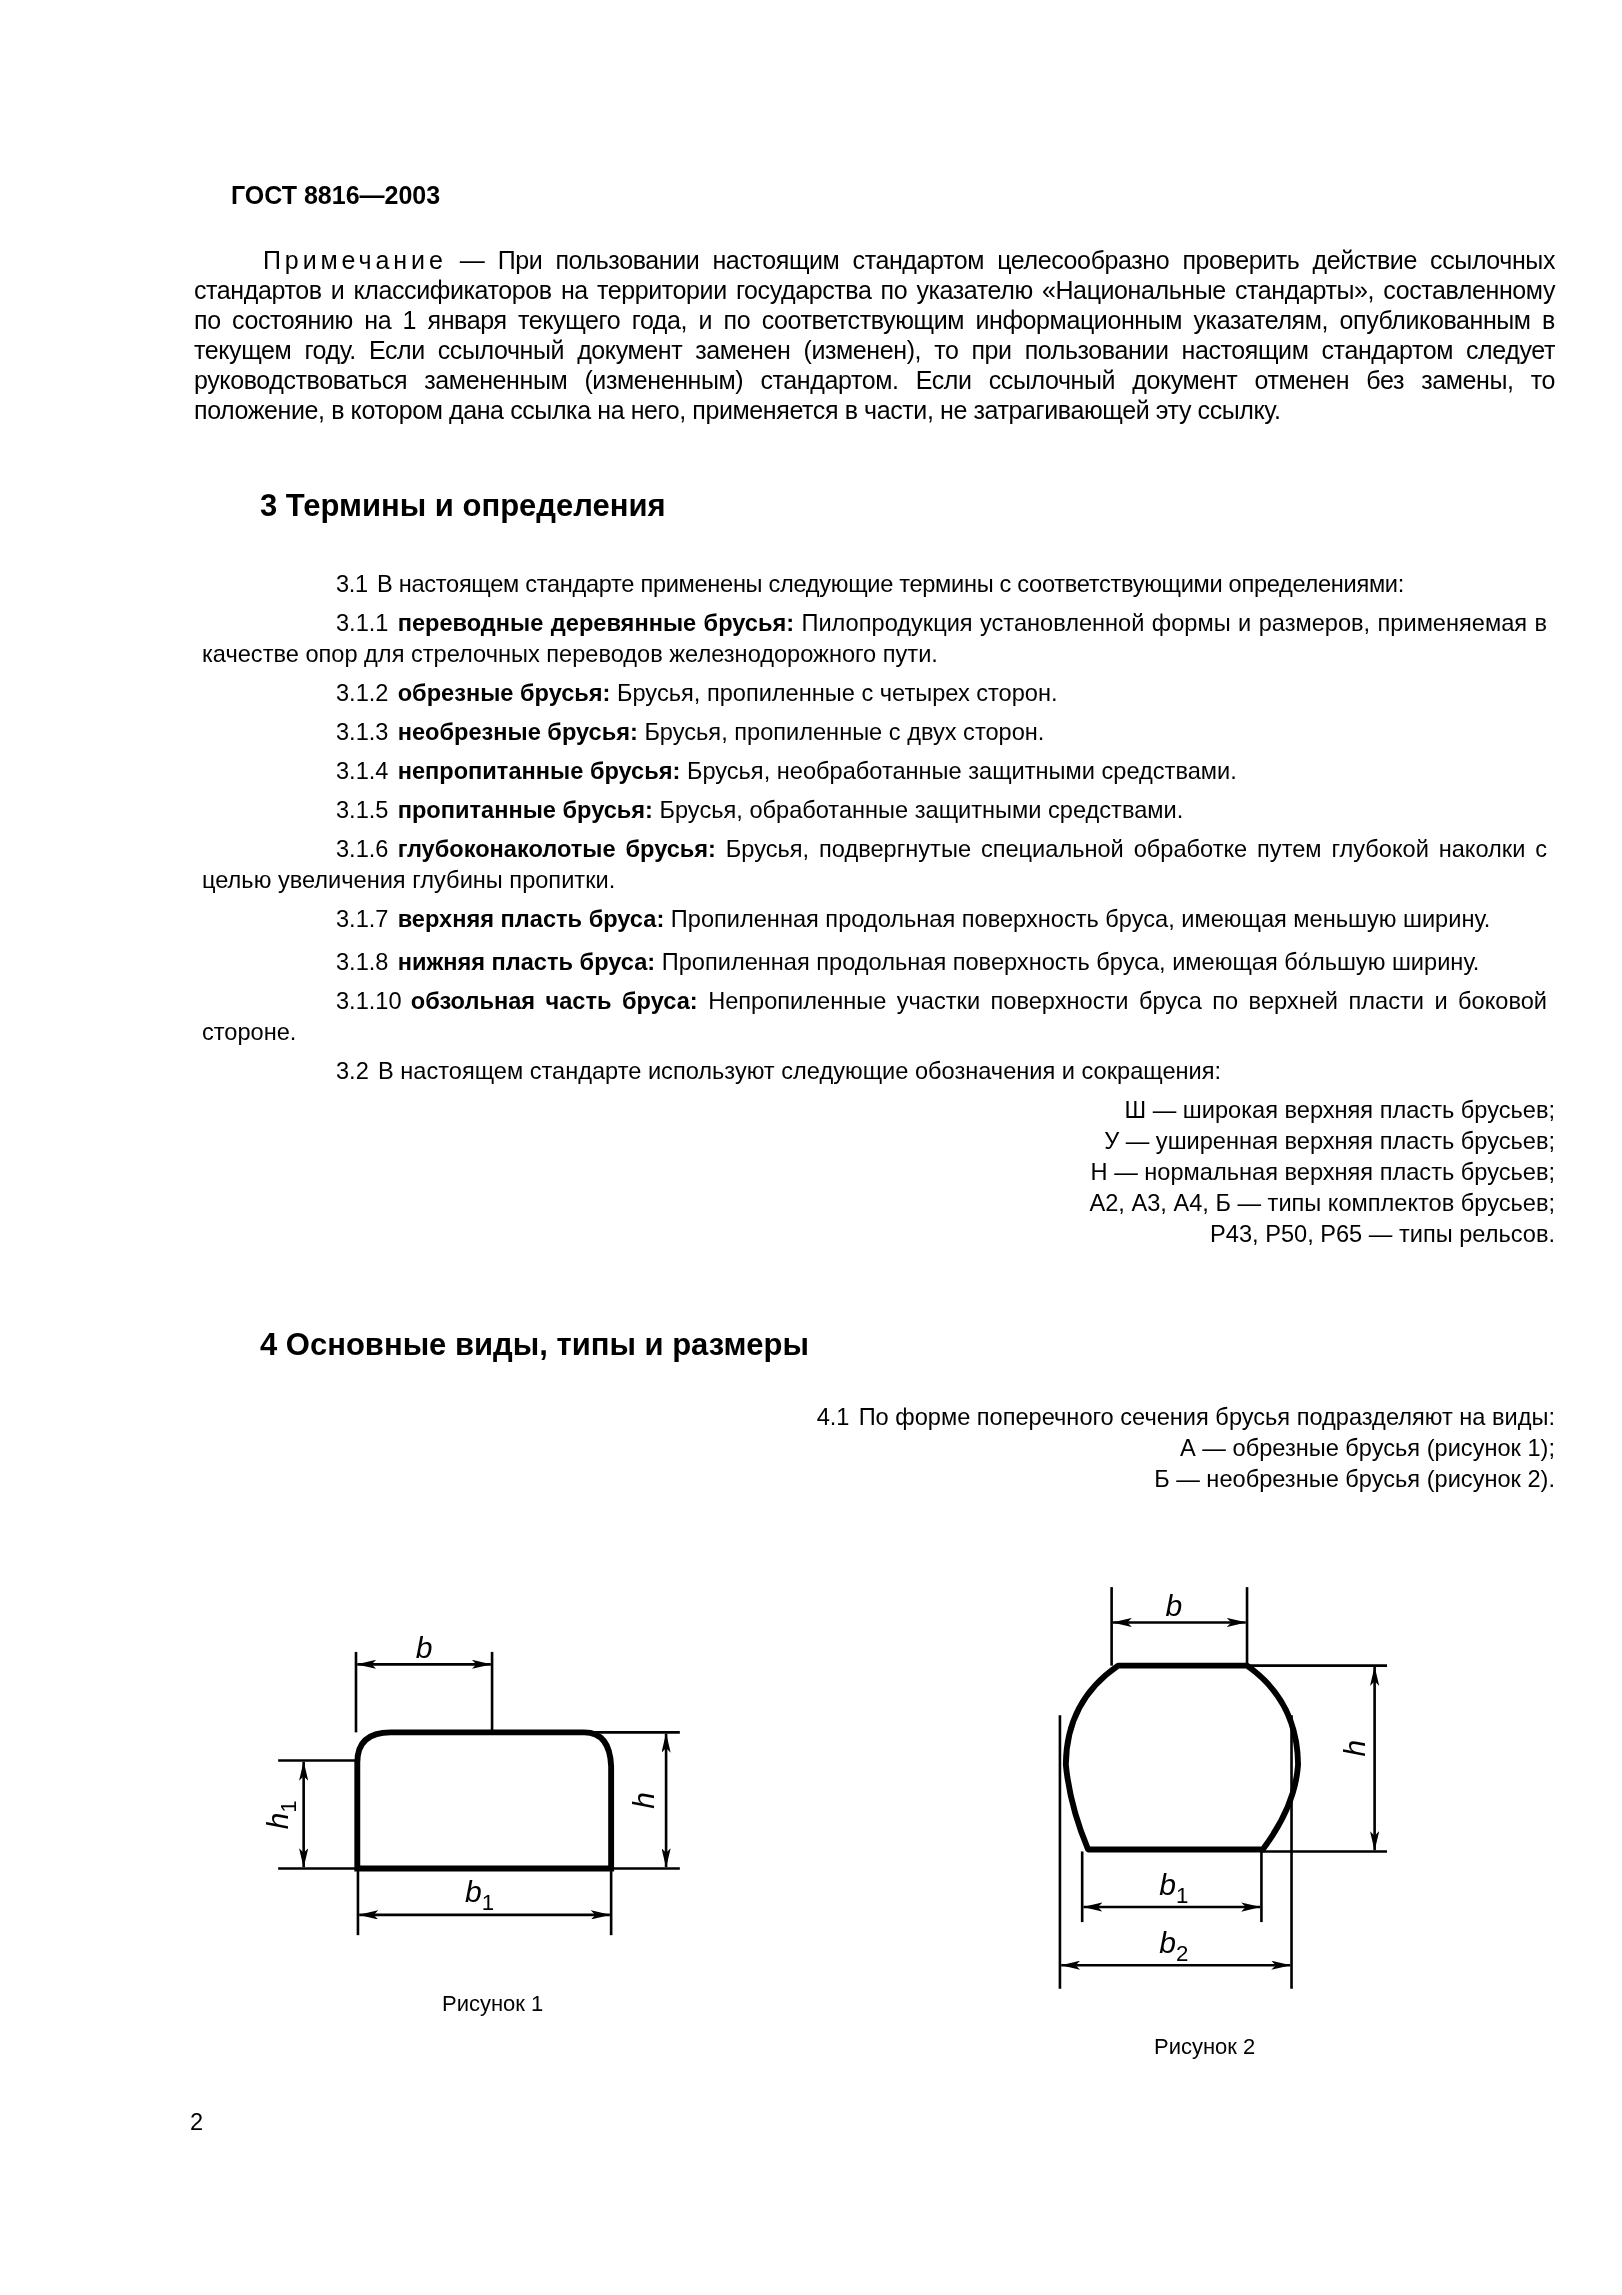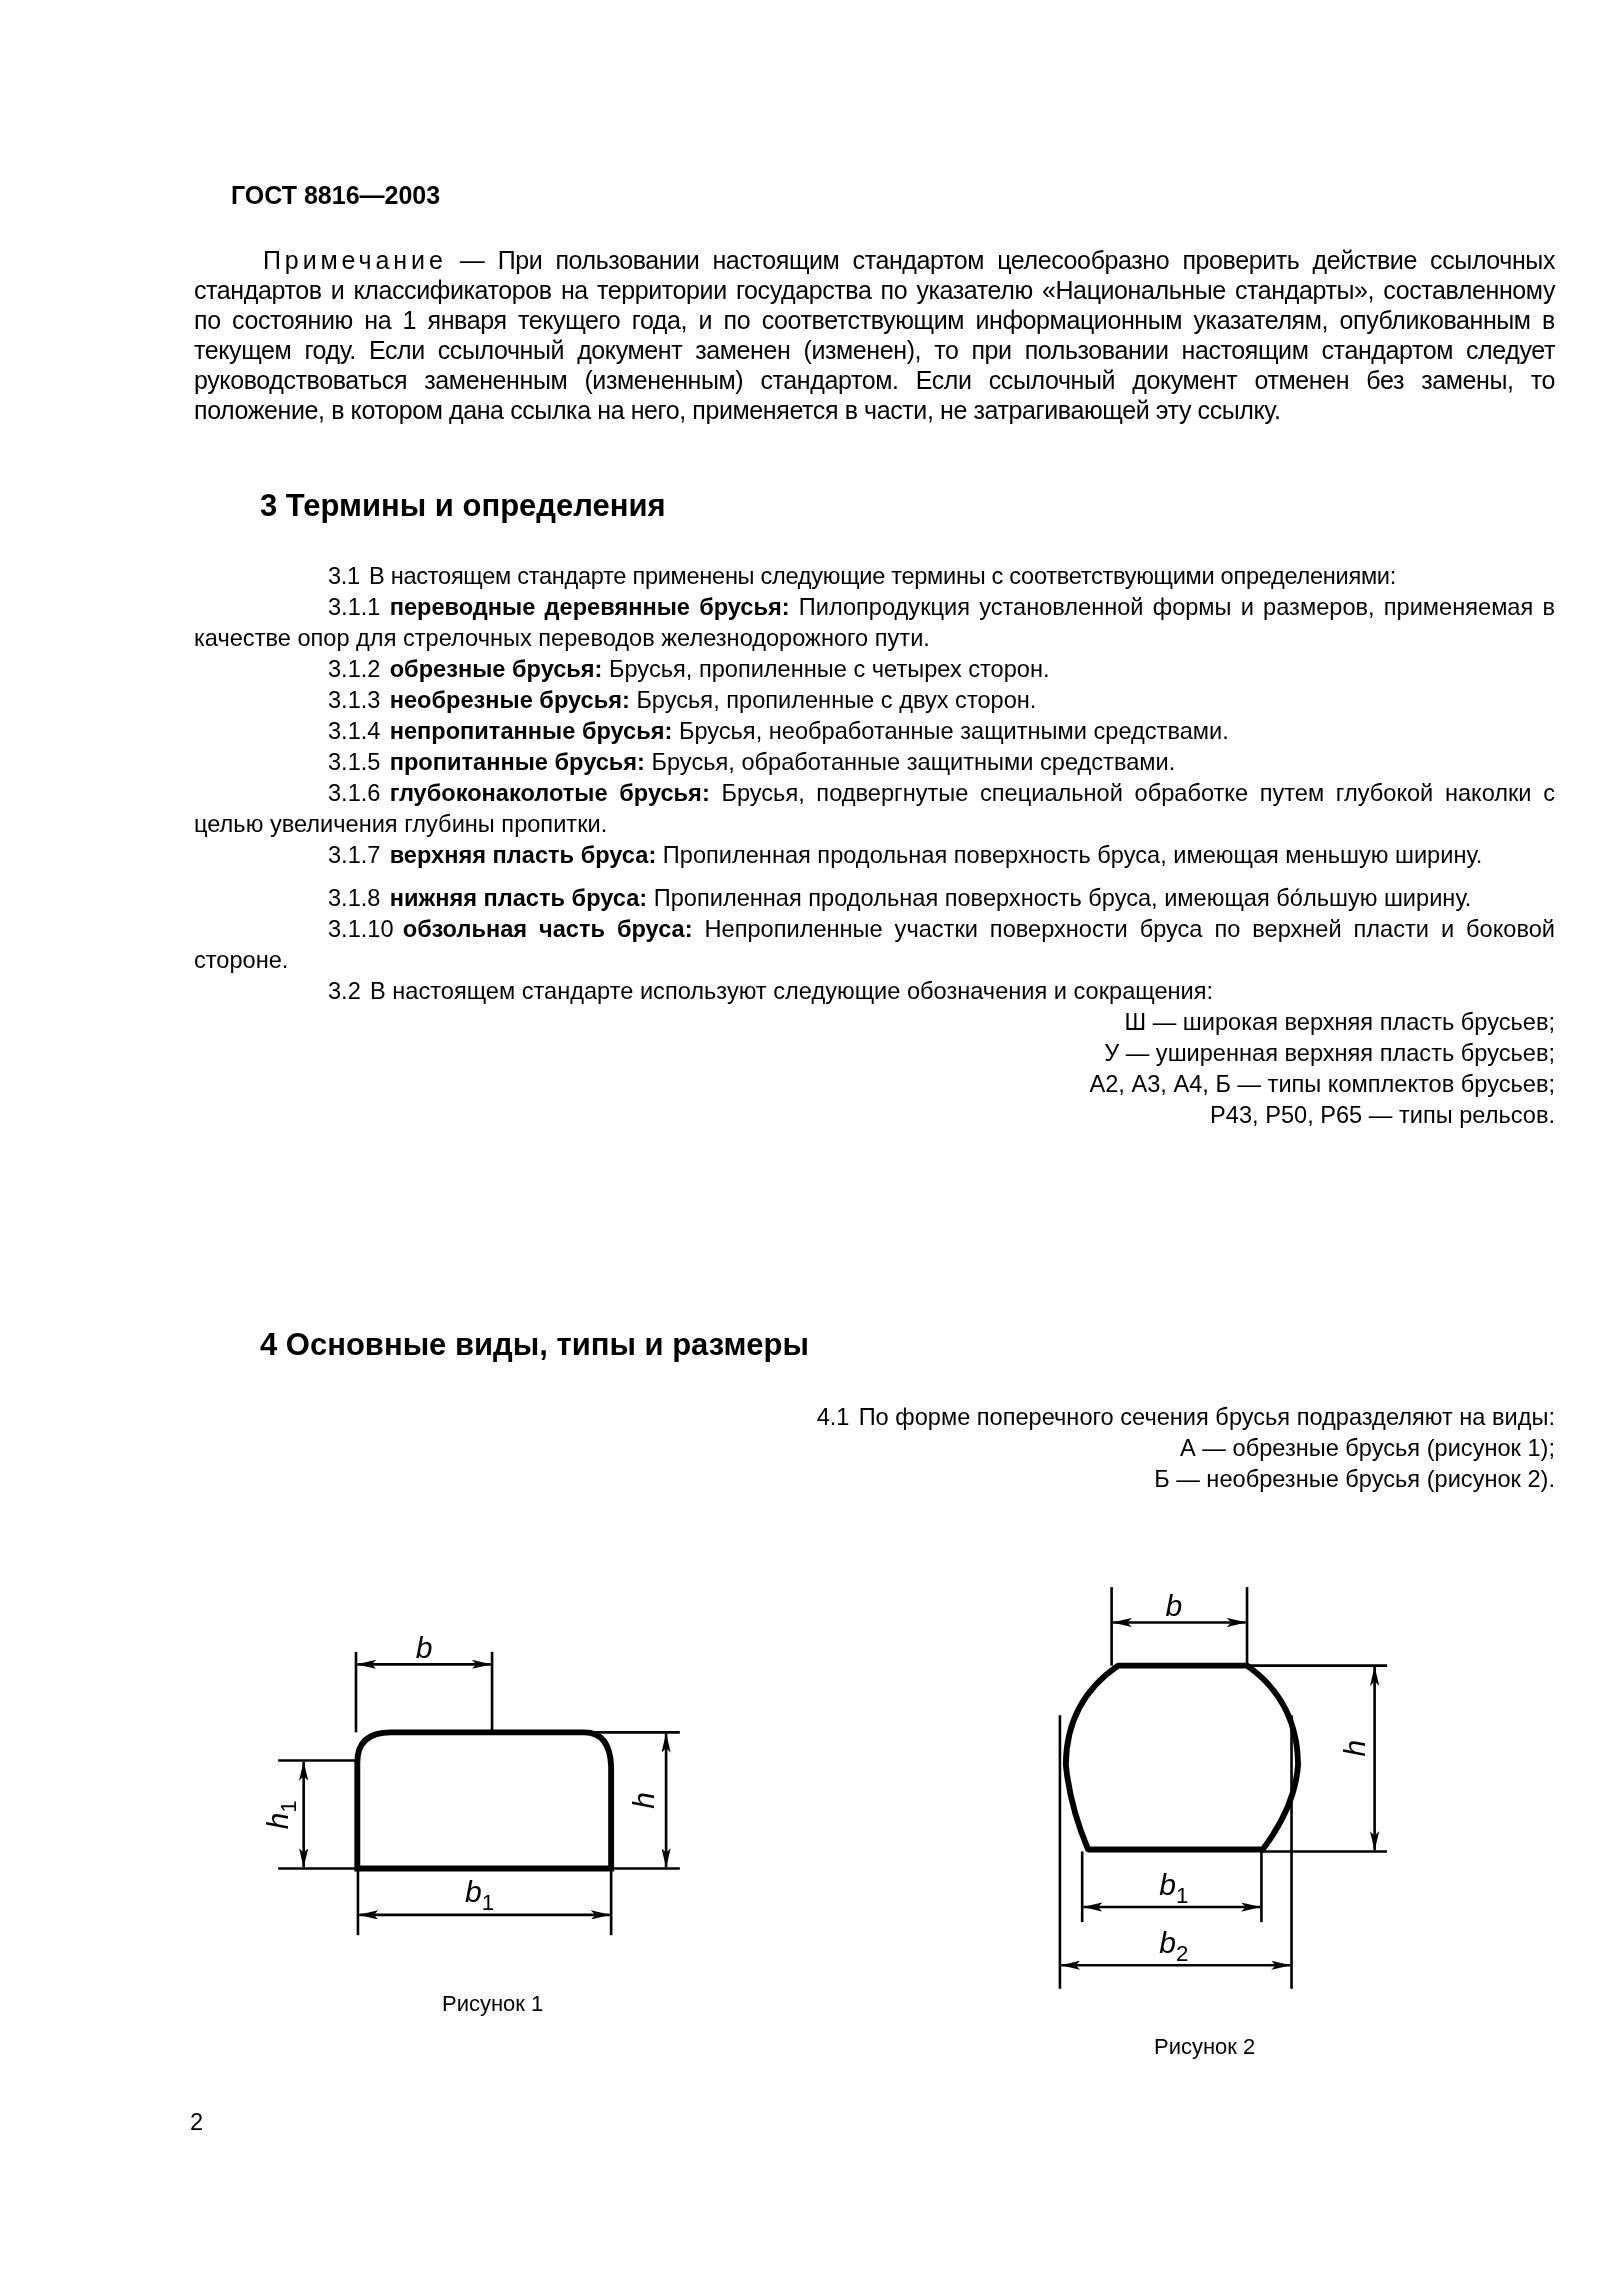--- a/index.html
+++ b/index.html
@@ -6,21 +6,21 @@
   body { width: 1622px; height: 2295px; position: relative; overflow: hidden;
          font-family: "Liberation Sans", sans-serif; color: #000; }
   .abs { position: absolute; }
   .hdr { left: 190px; top: 181px; font-size: 25px; font-weight: bold; letter-spacing: 0px; margin-left: 41px; }
   .note { left: 194px; top: 245px; width: 1361px; font-size: 25px; line-height: 30px;
           text-align: justify; letter-spacing: -0.4px; }
   .note .lead { display: inline-block; width: 69px; }
   .spaced { letter-spacing: 3.9px; }
   .h2 { font-size: 31px; font-weight: bold; left: 260px; }
   .body-text { left: 194px; width: 1361px; font-size: 23.6px; line-height: 31px; }
-  .para { text-align: justify; text-indent: 67px; margin: 0; }
+  .para { text-align: justify; text-indent: 67px; margin: 8px; }
   .para.tight { letter-spacing: -0.3px; }
   .gap { margin-top: 11.8px; }
   .item { margin: 0; padding-left: 67px; text-align: right; }
   .num { display: inline-block; min-width: 0; margin-right: 9.2px; }
   b { font-weight: bold; }
   .fig { position: absolute; }
   .caption { font-size: 22px; position: absolute; }
   .pageno { font-size: 23.6px; position: absolute; left: 190px; top: 2109px; }
   svg text { font-family: "Liberation Sans", sans-serif; }
 </style>
@@ -44,20 +44,21 @@
   <p class="para"><span class="num">3.1.4</span><b>непропитанные брусья:</b> <span>Брусья, необработанные защитными средствами.</span></p>
   <p class="para"><span class="num">3.1.5</span><b>пропитанные брусья:</b> <span>Брусья, обработанные защитными средствами.</span></p>
   <p class="para"><span class="num">3.1.6</span><b>глубоконаколотые брусья:</b> <span>Брусья, подвергнутые специальной обработке путем глубокой наколки с целью увеличения глубины пропитки.</span></p>
   <p class="para"><span class="num">3.1.7</span><b>верхняя пласть бруса:</b> <span>Пропиленная продольная поверхность бруса, имеющая меньшую ширину.</span></p>
   <p class="para gap"><span class="num">3.1.8</span><b>нижняя пласть бруса:</b> <span>Пропиленная продольная поверхность бруса, имеющая бо́льшую ширину.</span></p>
   <p class="para"><span class="num">3.1.10</span><b>обзольная часть бруса:</b> <span>Непропиленные участки поверхности бруса по верхней пласти и боковой стороне.</span></p>
 
   <p class="para"><span class="num">3.2</span><span>В настоящем стандарте используют следующие обозначения и сокращения:</span></p>
   <p class="item">Ш — широкая верхняя пласть брусьев;</p>
   <p class="item">У — уширенная верхняя пласть брусьев;</p>
+  <p class="item">Н — нормальная верхняя пласть брусьев;</p>
   <p class="item">А2, А3, А4, Б — типы комплектов брусьев;</p>
   <p class="item">Р43, Р50, Р65 — типы рельсов.</p>
 </div>
 
 <div class="abs h2" style="top:1327px;">4  Основные виды, типы и размеры</div>
 
 <div class="abs body-text" style="top:1402px;">
   <p class="item"><span class="num">4.1</span><span>По форме поперечного сечения брусья подразделяют на виды:</span></p>
   <p class="item">А — обрезные брусья (рисунок 1);</p>
   <p class="item">Б — необрезные брусья (рисунок 2).</p>

